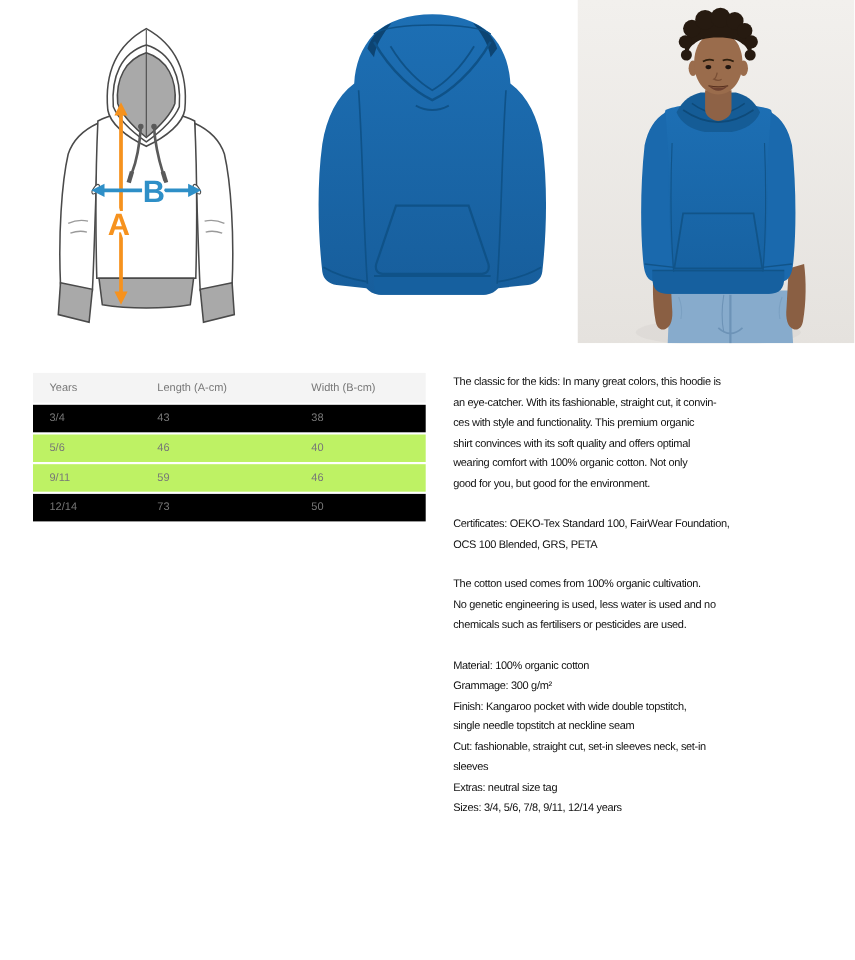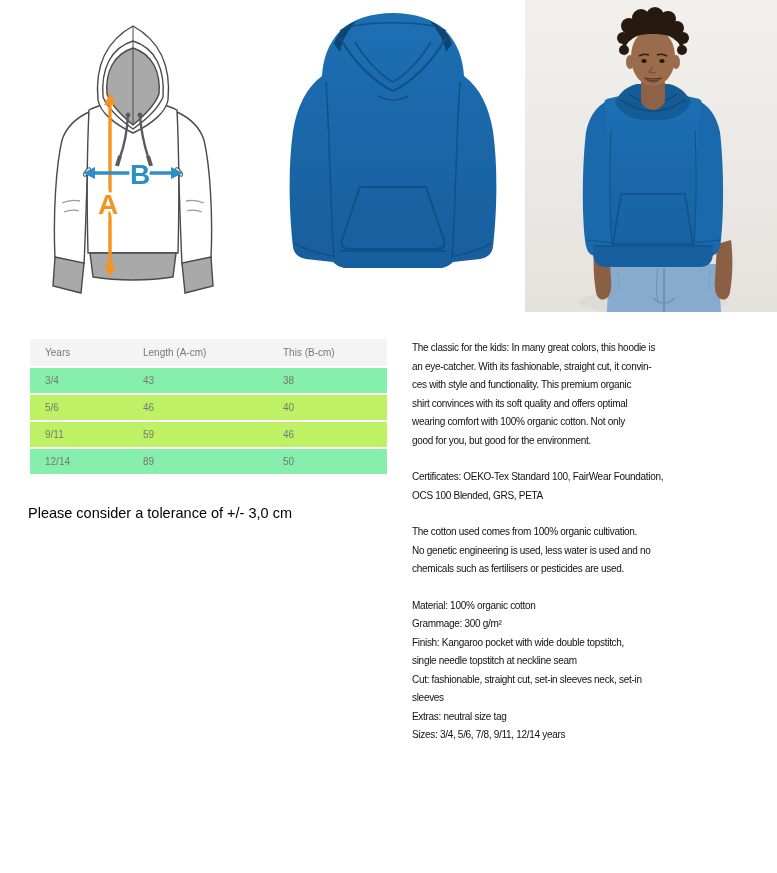--- a/index.html
+++ b/index.html
@@ -12,21 +12,21 @@
   #diagram-box{left:0;width:260px;height:320px;}
   #product-box{left:260px;width:263px;height:320px;}
   #model-box{left:525px;width:252px;height:312px;}
   .gallery-item svg{display:block;width:100%;height:100%;}
   .measure-label{font-family:"Liberation Sans",sans-serif;font-weight:bold;font-size:28px;
     paint-order:stroke;stroke:#ffffff;stroke-width:5px;}
   
   .size-table{position:absolute;left:30px;top:339px;width:357px;font-size:10px;color:#777;}
   .size-row{display:flex;align-items:center;height:25px;margin-top:2px;padding-left:15px;box-sizing:border-box;}
   .size-row.header{height:27px;margin-top:0;background:#f4f4f4;}
-  .size-row.dark{background:#86efac;}
+  .size-row.dark{background:#000000;}
   .size-row.light{background:#bef264;}
   .col-years{width:98px;}
   .col-length{width:140px;}
   .col-width{width:104px;}
   .tolerance-note{position:absolute;left:28px;top:505px;font-size:14.5px;color:#000;}
   
   .description{position:absolute;left:412px;top:339px;width:364px;
     font-size:10px;line-height:18.5px;letter-spacing:-0.3px;color:#111;}
   .description p{margin:0 0 18px 0;white-space:pre-line;}
 </style>
@@ -182,44 +182,43 @@
         <path d="M119,78 Q128,82 137,78 Q128,87 119,78 Z" fill="#6e4130"></path>
         <path d="M119,78 Q128,80 137,78" stroke="#57301f" stroke-width="1" fill="none"></path>
       </g>
     </svg>
   </div>
 
   <div class="size-table">
     <div class="size-row header">
       <div class="col-years">Years</div>
       <div class="col-length">Length (A-cm)</div>
-      <div class="col-width">This (B-cm)</div>
+      <div class="col-width">Width (B-cm)</div>
     </div>
     <div class="size-row dark">
       <div class="col-years">3/4</div>
       <div class="col-length">43</div>
       <div class="col-width">38</div>
     </div>
     <div class="size-row light">
       <div class="col-years">5/6</div>
       <div class="col-length">46</div>
       <div class="col-width">40</div>
     </div>
     <div class="size-row light">
       <div class="col-years">9/11</div>
       <div class="col-length">59</div>
       <div class="col-width">46</div>
     </div>
     <div class="size-row dark">
       <div class="col-years">12/14</div>
-      <div class="col-length">89</div>
+      <div class="col-length">73</div>
       <div class="col-width">50</div>
     </div>
   </div>
-  <div class="tolerance-note">Please consider a tolerance of +/- 3,0 cm</div>
 
   <div class="description">
     <p>The classic for the kids: In many great colors, this hoodie is
 an eye-catcher. With its fashionable, straight cut, it convin-
 ces with style and functionality. This premium organic
 shirt convinces with its soft quality and offers optimal
 wearing comfort with 100% organic cotton. Not only
 good for you, but good for the environment.</p>
     <p>Certificates: OEKO-Tex Standard 100, FairWear Foundation,
 OCS 100 Blended, GRS, PETA</p>

